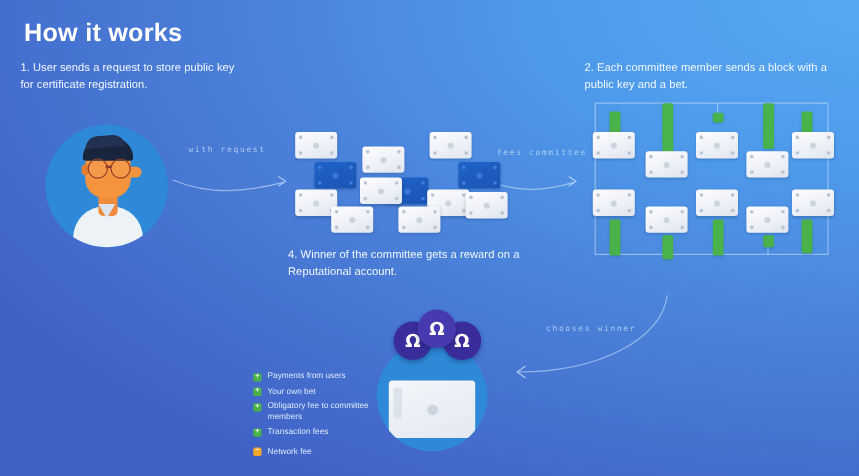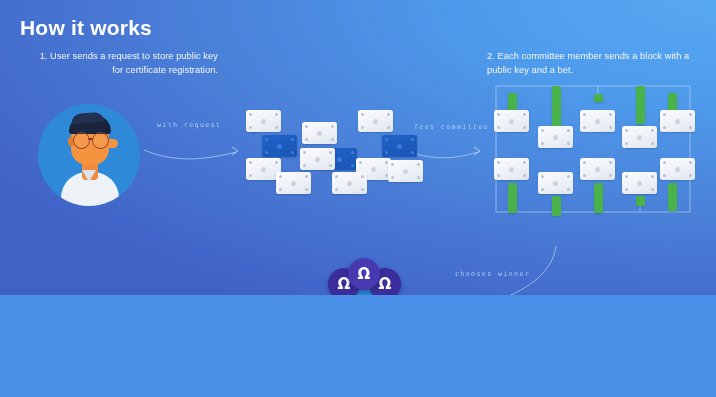--- a/index.html
+++ b/index.html
@@ -2,36 +2,36 @@
 <html><head>
 <meta charset="utf-8">
 <style>
   html,body{margin:0;padding:0;}
   body{
     width:716px;height:397px;overflow:hidden;
     font-family:"Liberation Sans","DejaVu Sans",sans-serif;
     background:#4a8fe8;
   }
   #stage{
-    position:relative;width:716px;height:295px;overflow:hidden;
+    position:relative;width:716px;height:397px;overflow:hidden;
     background:
       radial-gradient(120% 120% at 100% 0%, #57a8f2 0%, #4e9bec 28%, #4a7fd8 62%, #4061c6 100%);
   }
   .abs{position:absolute;}
 
   
   #page-title{
     left:20px;top:16px;font-size:21px;font-weight:700;color:#ffffff;
     letter-spacing:.2px;
   }
   .step-text{
     font-size:9.3px;line-height:14px;color:#f2f7ff;font-weight:400;
     letter-spacing:.05px;
   }
-  #step1{left:28px;top:49px;width:190px;text-align:right;}
+  #step1{left:17px;top:49px;width:190px;}
   #step2{left:240px;top:49px;width:205px;}
   #step3{left:487px;top:49px;width:205px;}
   #step4{left:240px;top:205px;width:205px;}
 
   .arrow-label{
     font-family:"DejaVu Sans Mono","Liberation Mono",monospace;
     font-size:6.6px;letter-spacing:1.4px;color:#bcd6f5;opacity:.88;
     white-space:nowrap;
   }
   #lbl-sends{left:157px;top:121px;}
@@ -135,20 +135,21 @@
         <path d="M556 212 V 204"></path>
         <path d="M598 212 V 200"></path>
         <path d="M640 212 V 204"></path>
     </g>
   </svg>
 
   <div class="abs" id="page-title">How it works</div>
 
   <div class="abs step-text" id="step1">1. User sends a request to store public key for certificate registration.</div>
   <div class="abs step-text" id="step3">2. Each committee member sends a block with a public key and a bet.</div>
+  <div class="abs step-text" id="step4">4. Winner of the committee gets a reward on a Reputational account.</div>
 
   <div class="abs arrow-label" id="lbl-sends">with request</div>
   <div class="abs arrow-label" id="lbl-forms">fees committee</div>
   <div class="abs arrow-label" id="lbl-chooses">chooses winner</div>
 
   <div class="abs" id="avatar">
     <div id="av-shirt"></div>
     <div id="av-neck"></div>
     <div id="av-collar"></div>
     <div id="av-face"></div>

